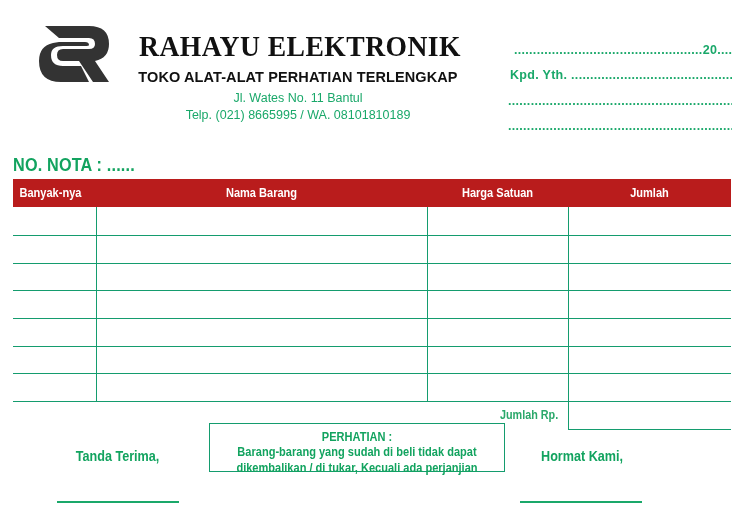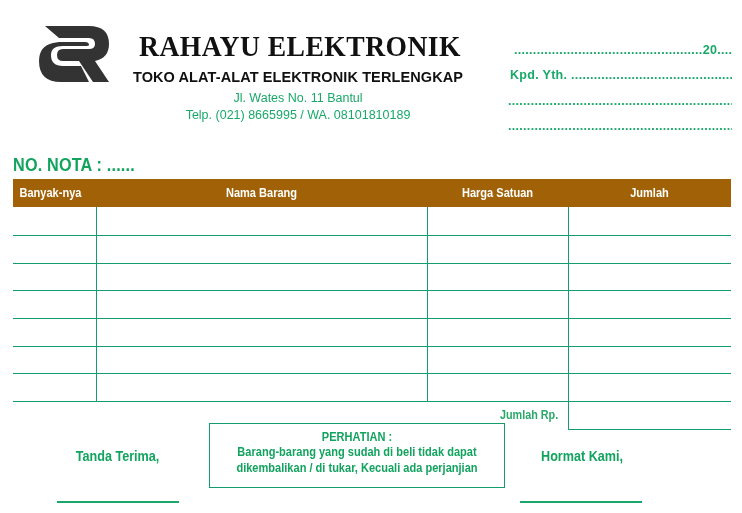--- a/index.html
+++ b/index.html
@@ -9,44 +9,44 @@
   #company-name { left: 120px; top: 29px; width: 360px; text-align: center; font-family: "Liberation Serif", serif; font-size: 30px; font-weight: bold; letter-spacing: 0.5px; color: #111; transform: scaleX(0.92); transform-origin: center; }
   #tagline { left: 118px; top: 69px; width: 360px; text-align: center; font-size: 14.5px; font-weight: bold; color: #111; letter-spacing: 0.1px; }
   #address { left: 118px; top: 91px; width: 360px; text-align: center; font-size: 12.5px; color: #1aa86a; }
   #phone { left: 118px; top: 108px; width: 360px; text-align: center; font-size: 12.5px; color: #1aa86a; }
   .dotline { font-size: 12.5px; font-weight: bold; color: #1aa86a; letter-spacing: 0.3px; white-space: nowrap; overflow: hidden; }
   #date-line { left: 514px; top: 43px; width: 218px; }
   #kpd-line { left: 510px; top: 68px; width: 222px; }
   #addr-line-1 { left: 508px; top: 94px; width: 224px; }
   #addr-line-2 { left: 508px; top: 119px; width: 224px; }
   #nota { left: 13px; top: 155px; font-size: 18px; font-weight: bold; color: #12a35f; transform: scaleX(0.9); transform-origin: left; letter-spacing: 0.2px; }
-  #table-header { left: 13px; top: 179px; width: 718px; height: 28px; background: #a16207; display: flex; align-items: flex-end; }
+  #table-header { left: 13px; top: 179px; width: 718px; height: 28px; background: #b91c1c; display: flex; align-items: flex-end; }
   .th { color: #fff; font-size: 12px; font-weight: bold; line-height: 28px; transform: scaleX(0.92); }
   .hline { position: absolute; height: 1px; background: #149c6e; }
   .vline { position: absolute; width: 1px; background: #149c6e; }
   #jumlah-rp { left: 500px; top: 408px; font-size: 12px; font-weight: bold; color: #2aa86a; transform: scaleX(0.9); transform-origin: left; }
-  #notice-box { left: 209px; top: 423px; width: 296px; height: 65px; border: 1px solid #149c6e; text-align: center; box-sizing: border-box; }
+  #notice-box { left: 209px; top: 423px; width: 296px; height: 49px; border: 1px solid #149c6e; text-align: center; box-sizing: border-box; }
   #notice-title { font-size: 12px; font-weight: bold; color: #12a35f; margin-top: 6px; transform: scaleX(0.92); }
   .notice-text { font-size: 12px; font-weight: bold; color: #12a35f; line-height: 16px; transform: scaleX(0.92); }
   #tanda-terima { left: 60px; top: 448px; width: 115px; text-align: center; font-size: 14px; font-weight: bold; color: #12a35f; transform: scaleX(0.9); }
   #hormat-kami { left: 522px; top: 448px; width: 120px; text-align: center; font-size: 14px; font-weight: bold; color: #12a35f; transform: scaleX(0.9); }
   .sigline { position: absolute; height: 2px; background: #1aa86a; }
 </style>
 </head>
 <body>
 
 <div id="logo" class="abs">
   <svg width="74" height="60" viewBox="0 0 74 60">
     <path d="M8 2 L52 2 Q72 2 72 20 Q72 34 58 37 L72 58 L56 58 L42 37 L26 37 Q20 37 20 31 Q20 25 26 25 L52 25 Q58 25 58 20 Q58 14 52 14 L22 14 Z" fill="#333"></path>
     <path d="M22 18 L48 18 Q52 18 52 21 Q52 22 48 22 L26 22 Q14 22 14 31 Q14 42 26 42 L44 42 L52 58 L24 58 Q2 58 2 37 Q2 22 16 19 Z" fill="#333"></path>
   </svg>
 </div>
 
 <div id="company-name" class="abs">RAHAYU ELEKTRONIK</div>
-<div id="tagline" class="abs">TOKO ALAT-ALAT ELEKTRONIK TERLENGKAP</div>
+<div id="tagline" class="abs">TOKO ALAT-ALAT PERHATIAN TERLENGKAP</div>
 <div id="address" class="abs">Jl. Wates No. 11 Bantul</div>
 <div id="phone" class="abs">Telp. (021) 8665995 / WA. 08101810189</div>
 
 <div id="date-line" class="abs dotline">..................................................20.........</div>
 <div id="kpd-line" class="abs dotline">Kpd. Yth. ....................................................</div>
 <div id="addr-line-1" class="abs dotline">................................................................</div>
 <div id="addr-line-2" class="abs dotline">................................................................</div>
 
 <div id="nota" class="abs">NO. NOTA : ......</div>
 

